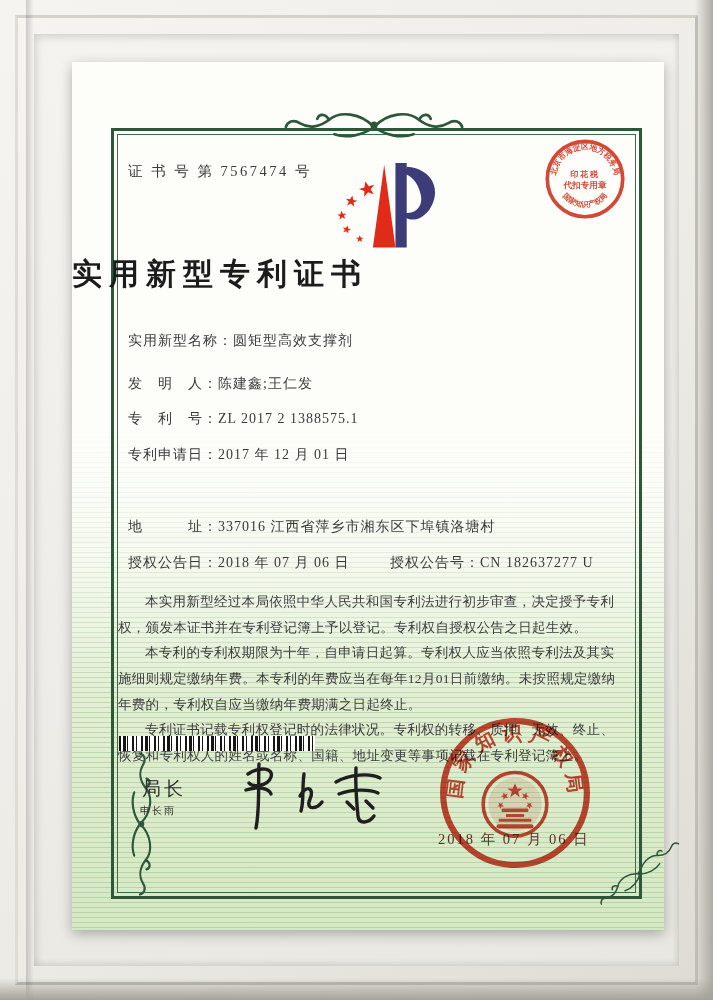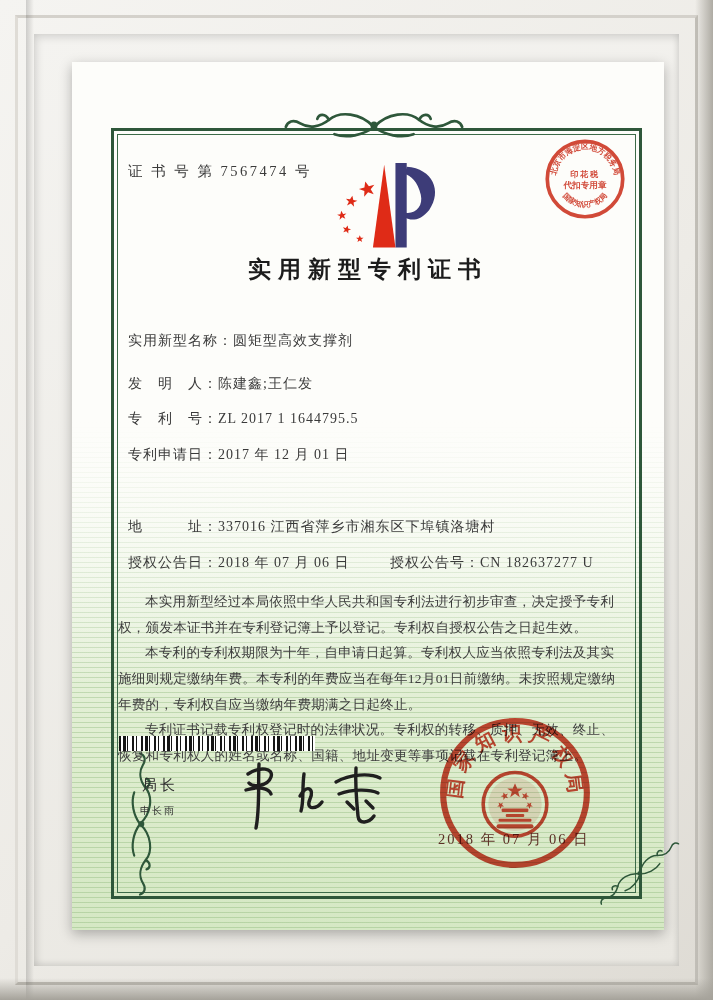--- a/index.html
+++ b/index.html
@@ -24,28 +24,28 @@
   
   .border-frame{position:absolute;left:39px;top:66px;width:525px;height:765px;border:3px solid #2e573a;}
   .border-frame::after{content:"";position:absolute;inset:3px;border:1px solid #3c6b49;}
 
   .orn{position:absolute;color:#2e573a;}
   .orn svg{display:block;}
 
   
   .cert-no{position:absolute;left:56px;top:100px;font-size:14.5px;letter-spacing:2.5px;color:#3a3a3a;}
   .logo{position:absolute;left:254px;top:98px;width:122px;height:96px;}
-  .title{position:absolute;left:0;top:192px;width:100%;text-align:center;font-size:23px;font-weight:bold;letter-spacing:7px;color:#1c1c1c;}
+  .title{position:absolute;left:0;top:192px;width:100%;text-align:left;font-size:30px;font-weight:bold;letter-spacing:7px;color:#1c1c1c;}
   .field-row{position:absolute;left:56px;width:480px;font-size:14px;color:#3a3a3a;letter-spacing:1px;white-space:nowrap;}
   .field-row .lbl{color:#3a3a3a;text-align:right;}
   .grant-no{position:absolute;left:262px;top:0;}
   .paras{position:absolute;left:46px;top:518px;width:504px;font-size:13.5px;line-height:1.9;color:#3d3d3d;margin-top:9px;}
   .paras p{margin:0;text-indent:2em;letter-spacing:.3px;}
   .barcode{position:absolute;left:47px;top:674px;width:196px;height:15px;background:repeating-linear-gradient(90deg,#151515 0 2px,#fff 2px 4px,#151515 4px 7px,#fff 7px 8px,#151515 8px 9px,#fff 9px 13px,#151515 13px 15px,#fff 15px 17px,#151515 17px 18px,#fff 18px 22px);}
-  .sig-title{position:absolute;left:70px;top:714px;font-size:15px;letter-spacing:3px;color:#2e2e2e;font-family:"Liberation Sans",sans-serif;}
+  .sig-title{position:absolute;left:70px;top:714px;font-size:19px;letter-spacing:3px;color:#2e2e2e;font-family:"Liberation Sans",sans-serif;}
   .sig-name{position:absolute;left:68px;top:742px;font-size:10px;letter-spacing:2px;color:#2e2e2e;font-family:"Liberation Sans",sans-serif;}
   .signature{position:absolute;left:148px;top:696px;width:178px;height:78px;}
   .issue-date{position:absolute;left:366px;top:768px;font-size:14.5px;letter-spacing:2px;color:#5c3026;z-index:3;}
   .footer{position:absolute;left:0;top:800px;width:100%;text-align:center;font-size:12px;letter-spacing:1px;color:#3d3d3d;}
 
   .stamp{position:absolute;opacity:.92;mix-blend-mode:multiply;}
   .stamp-tax{left:472px;top:76px;width:82px;height:82px;z-index:4;}
   .stamp-seal{left:366px;top:654px;width:154px;height:154px;z-index:4;}
 </style>
 </head>
@@ -121,21 +121,21 @@
 
     <div class="title">实用新型专利证书</div>
 
     <div class="field-row" style="top:270px;">
       <span class="lbl">实用新型名称：</span><span>圆矩型高效支撑剂</span>
     </div>
     <div class="field-row" style="top:313px;">
       <span class="lbl">发　明　人：</span><span>陈建鑫;王仁发</span>
     </div>
     <div class="field-row" style="top:348px;">
-      <span class="lbl">专　利　号：</span><span>ZL 2017 1 1644795.5</span>
+      <span class="lbl">专　利　号：</span><span>ZL 2017 2 1388575.1</span>
     </div>
     <div class="field-row" style="top:384px;">
       <span class="lbl">专利申请日：</span><span>2017 年 12 月 01 日</span>
     </div>
     <div class="field-row" style="top:456px;">
       <span class="lbl">地　　　址：</span><span>337016 江西省萍乡市湘东区下埠镇洛塘村</span>
     </div>
     <div class="field-row" style="top:492px;">
       <span class="lbl">授权公告日：</span><span>2018 年 07 月 06 日</span>
       <span class="grant-no">

